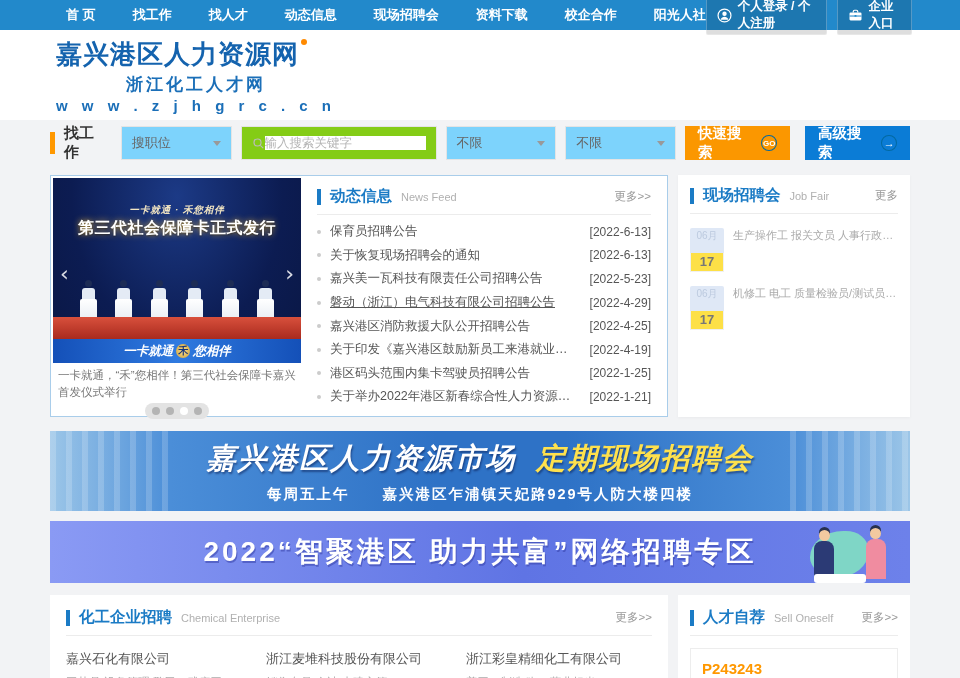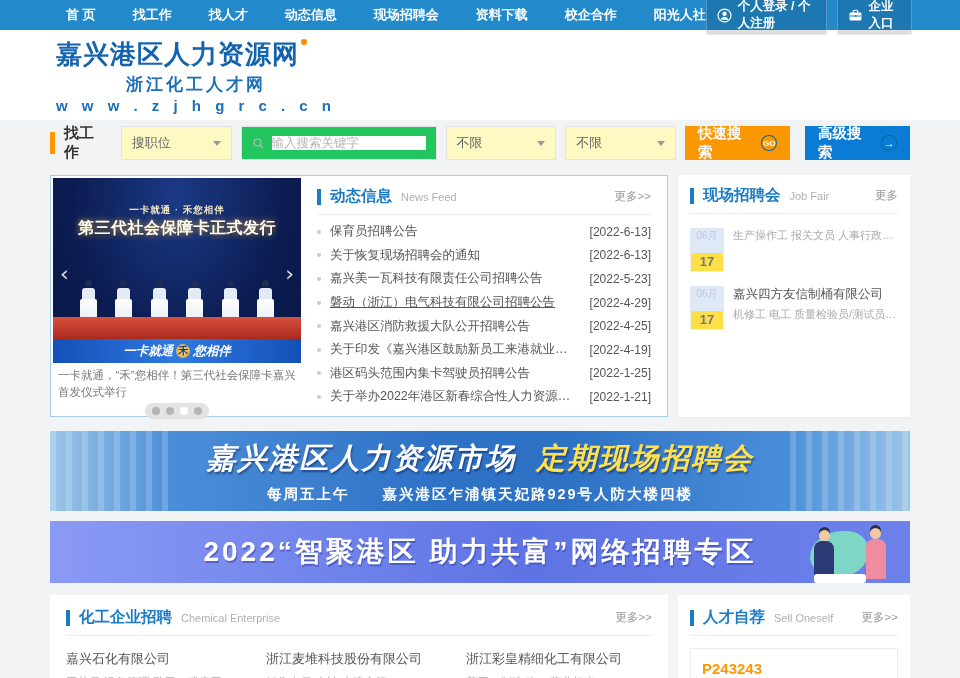--- a/index.html
+++ b/index.html
@@ -23,48 +23,48 @@
     vertical-align:top; margin-left:2px; margin-top:2px; }
   .logo-l2 { font-size:17px; font-weight:bold; color:#1b6fb8; letter-spacing:3px; text-align:center; margin-top:1px; }
   .logo-l3 { font-size:15px; font-weight:bold; color:#1b6fb8; letter-spacing:5px; margin-top:1px; }
 
   .wrap { width:860px; margin:0 auto; }
 
   
   .search-row { margin-top:5px; height:36px; display:flex; align-items:center; gap:9px; }
   .accent-bar { width:5px; height:22px; background:#ff9800; }
   .search-label { font-size:15px; font-weight:bold; color:#333; margin-right:4px; }
-  .sel { background:#fef9c3; border:1px solid #e4e4e4; height:34px; width:113px; display:flex;
+  .sel { background:#7dd3fc; border:1px solid #e4e4e4; height:34px; width:113px; display:flex;
     align-items:center; justify-content:space-between; padding:0 10px; color:#666;
     font-size:13px; cursor:pointer; }
   .caret { width:0; height:0; border-left:4px solid transparent; border-right:4px solid transparent;
     border-top:5px solid #999; }
-  .inp { background:#22c55e; border:1px solid #e4e4e4; height:34px; width:196px; display:flex;
-    align-items:center; gap:7px; padding:15px 10px; }
+  .inp { background:#84cc16; border:1px solid #e4e4e4; height:34px; width:196px; display:flex;
+    align-items:center; padding:15px 10px; }
   .inp input { border:none; outline:none; flex:1; font-size:12.5px; color:#666;
     font-family:inherit; min-width:0; }
   .inp input::placeholder { color:#b5b5b5; }
   .btn { height:34px; display:flex; align-items:center; gap:7px; padding:4px 13px;
     color:#fff; font-size:14.5px; font-weight:bold; cursor:pointer; }
   .btn-quick { background:#fb9700; }
   .btn-adv { background:#0b7cd6; margin-left:6px; }
   .circ { width:16px; height:16px; border:1px solid #0369a1; border-radius:50%; display:flex;
     align-items:center; justify-content:center; font-size:8px; font-weight:bold; }
   .circ.arrow { font-size:11px; }
 
   
   .main-row { margin-top:14px; display:flex; gap:10px; }
   .panel-left { width:618px; height:242px; background:#fff; border:1px solid #a9cdea;
     display:flex; }
   
   .carousel { width:252px; padding:2px; position:relative; }
   .car-img { height:185px; position:relative; overflow:hidden;
     background:radial-gradient(ellipse at 50% 10%, #1c3a86 0%, #0c1c52 60%, #0a1744 100%); }
   .car-tagline { position:absolute; top:26px; width:100%; text-align:center; color:#f3e6c2;
-    font-size:9.5px; font-weight:bold; letter-spacing:1px; }
+    font-size:9.5px; font-style:italic; font-weight:bold; letter-spacing:1px; }
   .car-headline { position:absolute; top:40px; width:100%; text-align:center; color:#fff;
     font-size:16px; font-weight:900; letter-spacing:0.5px;
     text-shadow:0 0 6px rgba(230,180,60,0.9), 0 1px 2px rgba(0,0,0,0.6); }
   .people { position:absolute; bottom:28px; left:0; right:0; display:flex;
     justify-content:space-evenly; align-items:flex-end; padding:0 8px; }
   .figure .head { width:7px; height:7px; border-radius:50%; background:#1d2c55; margin:0 auto; }
   .figure .body { width:13px; height:11px; background:#e4ebf5; border-radius:3px 3px 0 0; margin:1px auto 0; }
   .figure .podium { width:17px; height:36px; margin:0 auto;
     background:linear-gradient(#ffffff,#d8e1ec); border-radius:2px; }
   .car-floor { position:absolute; bottom:24px; left:0; right:0; height:22px;
@@ -366,21 +366,20 @@
         <div class="fair-info">
           <div class="fair-jobs">生产操作工 报关文员 人事行政助理...</div>
         </div>
       </div>
       <div class="fair-item">
         <div class="badge">
           <div class="badge-month">06月</div>
           <div class="badge-day">17</div>
         </div>
         <div class="fair-info">
-          <div class="fair-company">嘉兴四方友信制桶有限公司</div>
           <div class="fair-jobs">机修工 电工 质量检验员/测试员 叉车...</div>
         </div>
       </div>
     </div>
   </div>
 
   <div class="banner1">
     <div class="b1-line1">
       <span class="b1-white">嘉兴港区人力资源市场</span>
       <span class="b1-yellow">定期现场招聘会</span>

